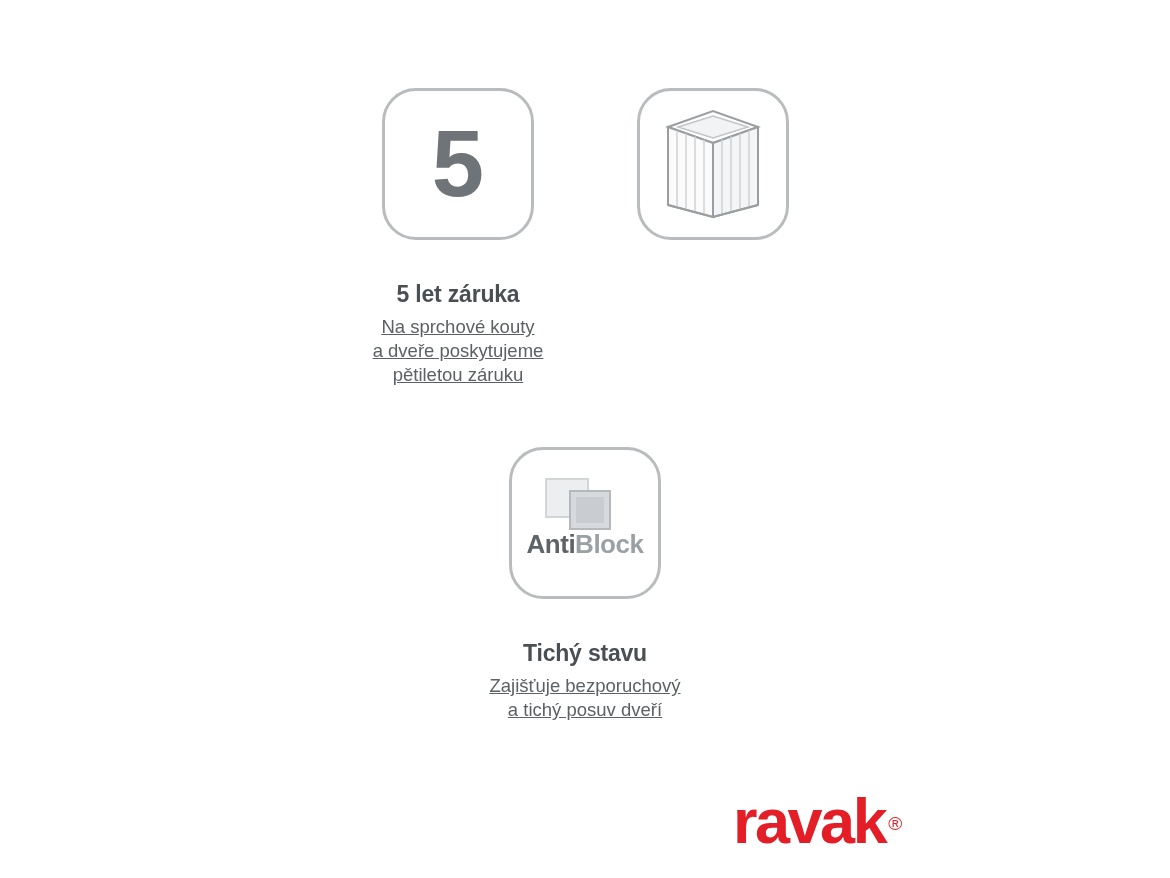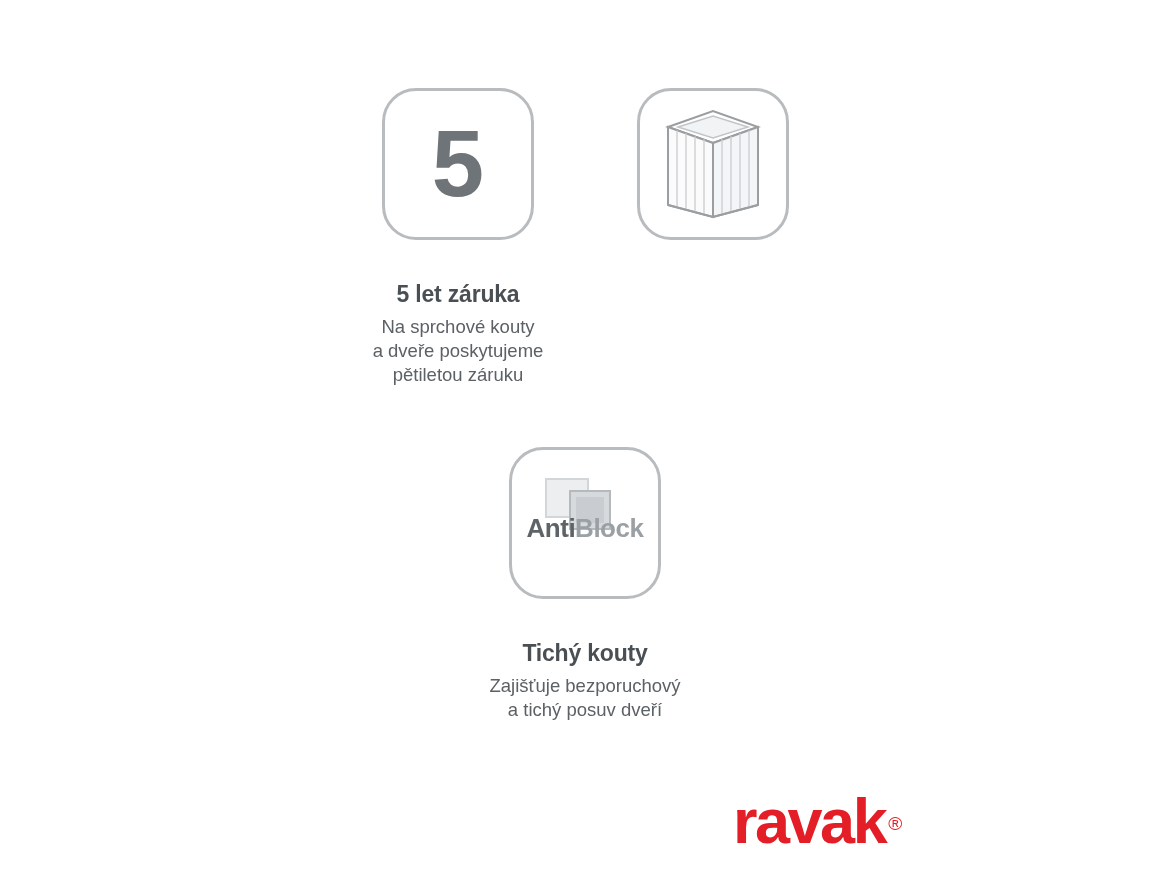--- a/index.html
+++ b/index.html
@@ -51,20 +51,21 @@
     line-height: 1.1;
   }
 
   .feature-desc {
     margin-top: 8px;
     font-size: 18.5px;
     color: #5c6166;
     text-align: center;
     line-height: 1.3;
     white-space: pre-line;
+    text-decoration: underline;
   }
 
   
   #feature-warranty { left: 333px; top: 88px; width: 250px; }
   #feature-assembly { left: 588px; top: 88px; width: 250px; }
   #feature-quiet    { left: 460px; top: 447px; width: 250px; }
 
   
   .num-five {
     font-size: 94px;
@@ -81,21 +82,21 @@
   .antiblock-wrap {
     width: 152px;
     height: 152px;
     position: relative;
   }
   .ab-squares { position: absolute; left: 0; top: 0; }
   .ab-text {
     position: absolute;
     left: 0;
     right: 0;
-    top: 66px;
+    top: 82px;
     text-align: center;
     font-size: 26px;
     font-weight: bold;
     letter-spacing: -0.5px;
     font-family: "Liberation Sans", sans-serif;
   }
   .ab-anti { color: #5e6367; }
   .ab-block { color: #9aa0a4; }
 
   
@@ -175,21 +176,21 @@
 
           <rect x="34" y="32" width="42" height="38" fill="#eceef0" stroke="#d3d6d8" stroke-width="2"></rect>
 
           <rect x="58" y="44" width="40" height="38" fill="#d7dadd" stroke="#b5b9bc" stroke-width="2"></rect>
 
           <rect x="64" y="50" width="28" height="26" fill="#c9cdd1" stroke="none"></rect>
         </svg>
         <div class="ab-text"><span class="ab-anti">Anti</span><span class="ab-block">Block</span></div>
       </div>
     </div>
-    <div class="feature-title">Tichý kouty</div>
+    <div class="feature-title">Tichý stavu</div>
     <div class="feature-desc">Zajišťuje bezporuchový
 a tichý posuv dveří</div>
   </div>
 
   <div id="brand-logo">
     <span class="logo-word">ravak</span>
     <span class="logo-reg">®</span>
   </div>
 
 </div>

